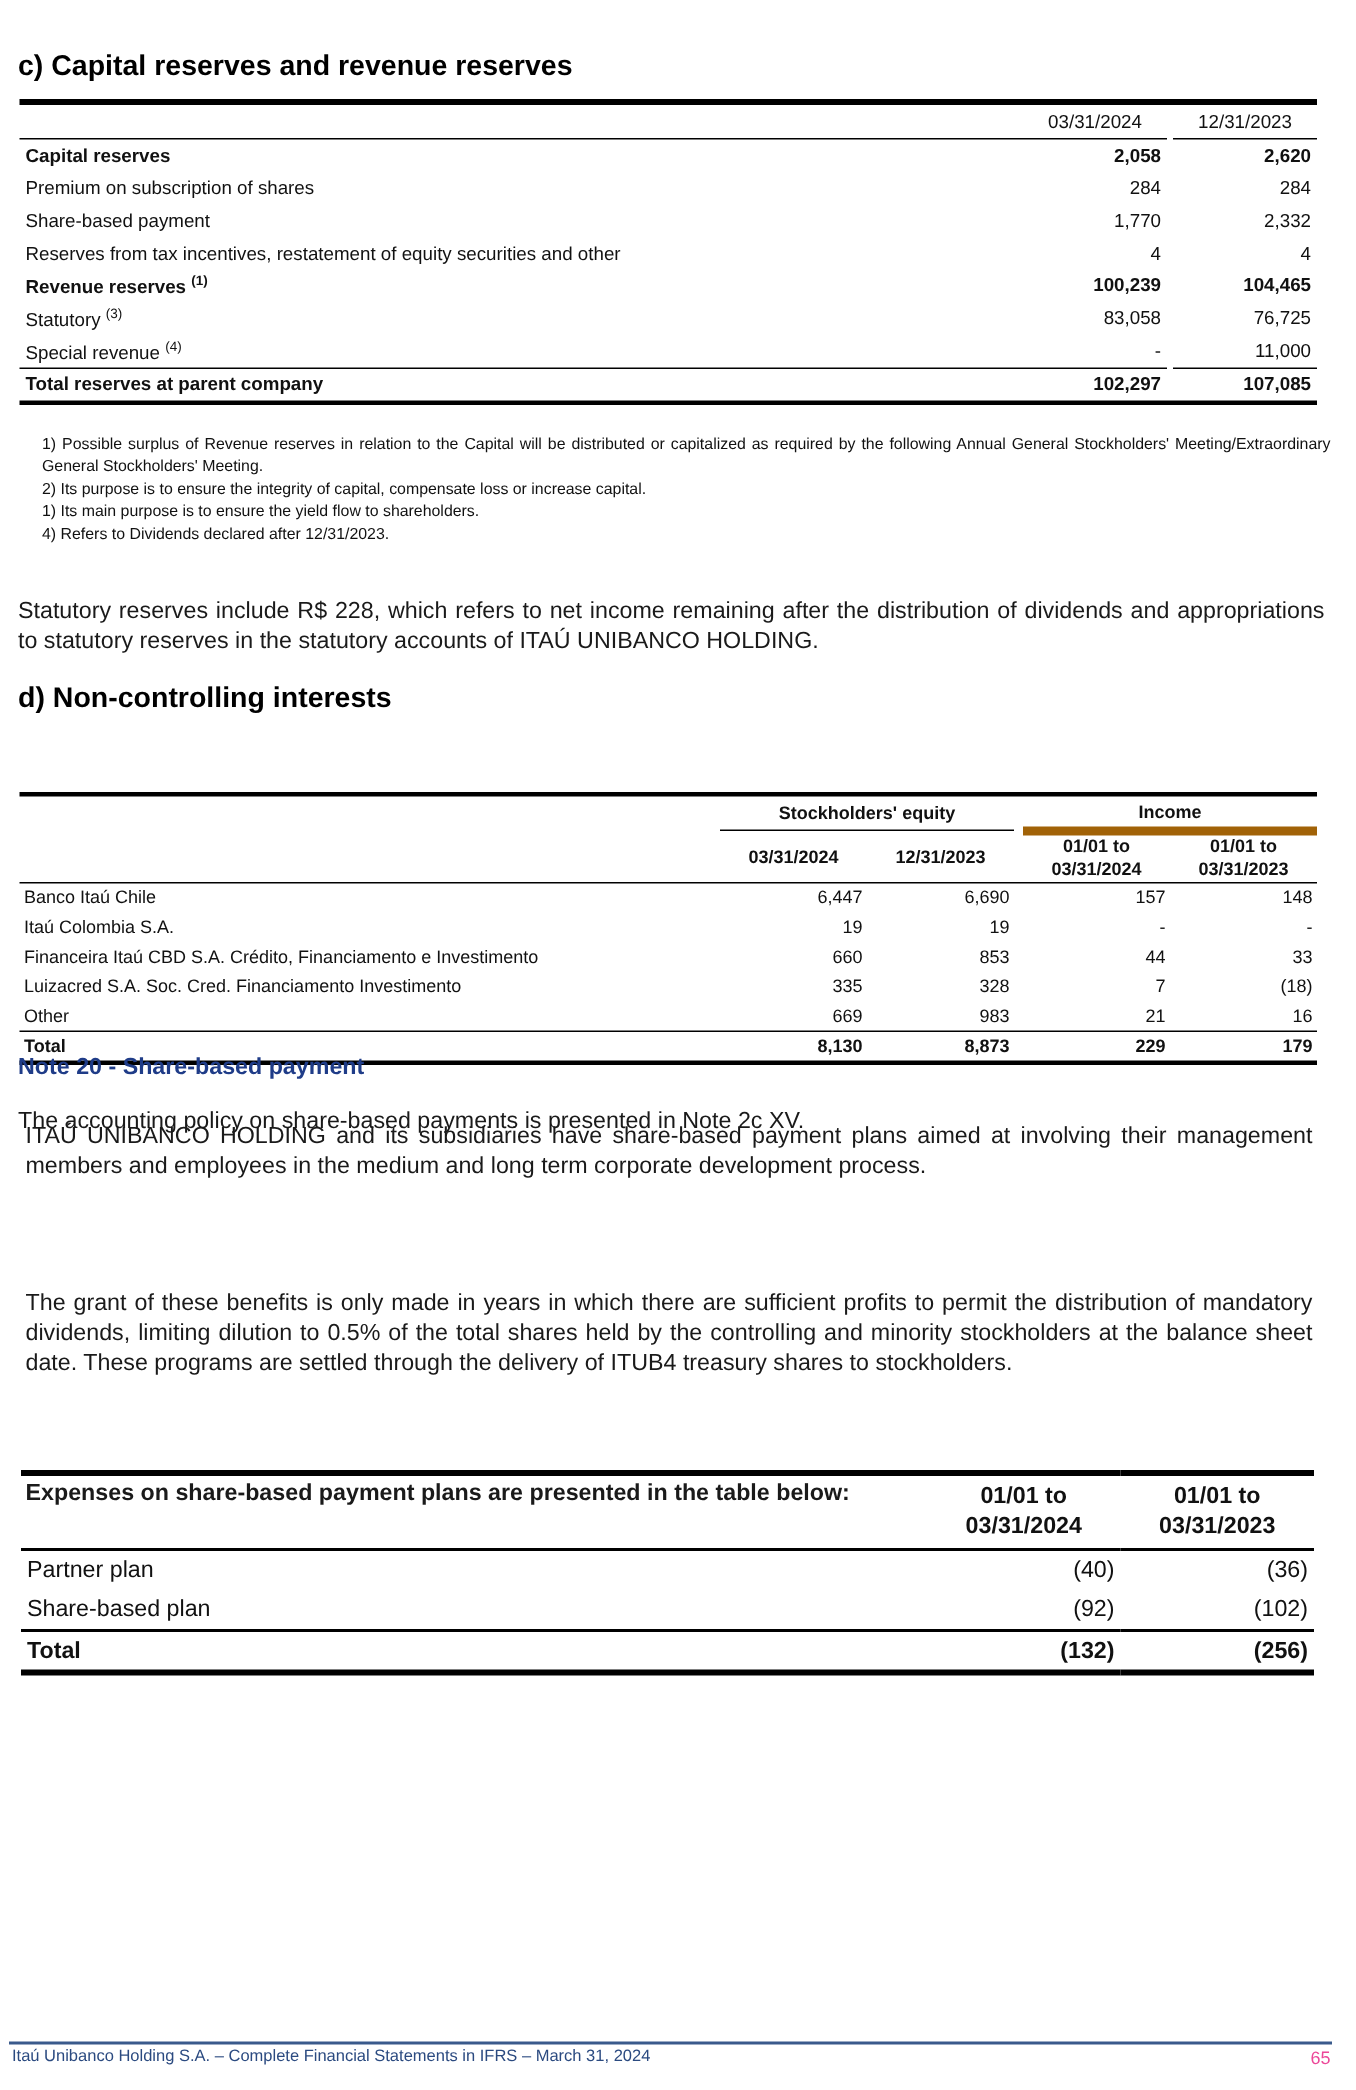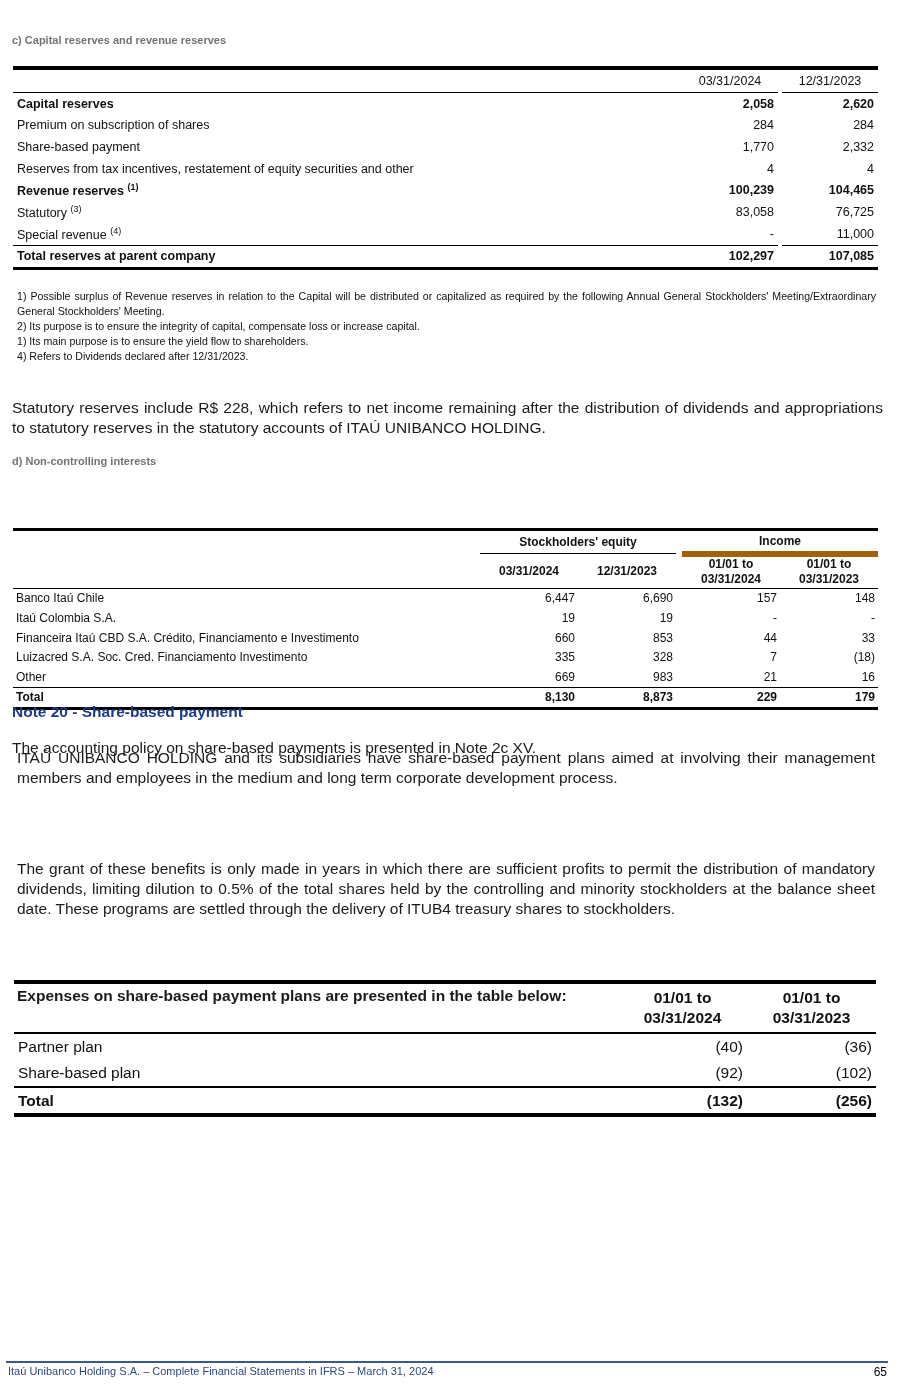--- a/index.html
+++ b/index.html
@@ -1,29 +1,29 @@
 <!DOCTYPE html>
 <html><head>
 <meta charset="utf-8">
 <style>
   html, body { margin:0; padding:0; background:#ffffff; }
   body { width:904px; height:1393px; position:relative; font-family:"Liberation Sans", sans-serif; color:#111; overflow:hidden; }
   .abs { position:absolute; }
-  .sec-title { font-weight:bold; color:#737373; font-size:11px; }
+  .sec-title { font-weight:bold; color:#000000; font-size:19px; }
   .note-title { font-weight:bold; color:#1f3c88; font-size:15.5px; }
   .para { font-size:15.5px; line-height:20px; text-align:justify; color:#1a1a1a; }
   table { border-collapse:collapse; }
   
   #t1 { left:13px; top:66px; width:865px; font-size:12.5px; }
   #t1 td { height:21.7px; padding:0 4px; }
   #t1 .num { text-align:right; width:88px; }
   #t1 .gap { width:4px; padding:0; }
   #t1 .b { font-weight:bold; }
   #t1 sup { font-size:9px; }
-  .fn { font-size:10.6px; line-height:15px; color:#111; }
+  .fn { font-size:10.6px; line-height:15px; color:#111;margin-left:11px; }
   
   #t2 { left:13px; top:488px; width:865px; font-size:12px;margin-top:40px; }
   #t2 td { padding:0 3px; height:19.6px; }
   #t2 .num { text-align:right; }
   
   #t3 { left:14px; top:980px; width:862px; font-size:15.5px; }
   #t3 td { padding:0 4px; }
   #t3 .num { text-align:right; }
 </style>
 </head>
@@ -206,13 +206,13 @@
   <tr style="border-bottom:4px solid #000;font-weight:bold;">
     <td style="height:25px;">Total</td>
     <td class="num">(132)</td>
     <td class="num">(256)</td>
   </tr>
 </tbody>
   </table>
 
 <div class="abs" style="left:6px;top:1361px;width:882px;height:2px;background:#3a5a8c;"></div>
 <div class="abs" style="left:8px;top:1365px;font-size:11px;color:#2b4a80;">Itaú Unibanco Holding S.A. – Complete Financial Statements in IFRS – March 31, 2024</div>
-<div class="abs" style="right:17px;top:1365px;font-size:12px;color:#000000;">65</div>
+<div class="abs" style="right:17px;top:1365px;font-size:12px;color:#ec4899;">65</div>
 
 </body></html>

